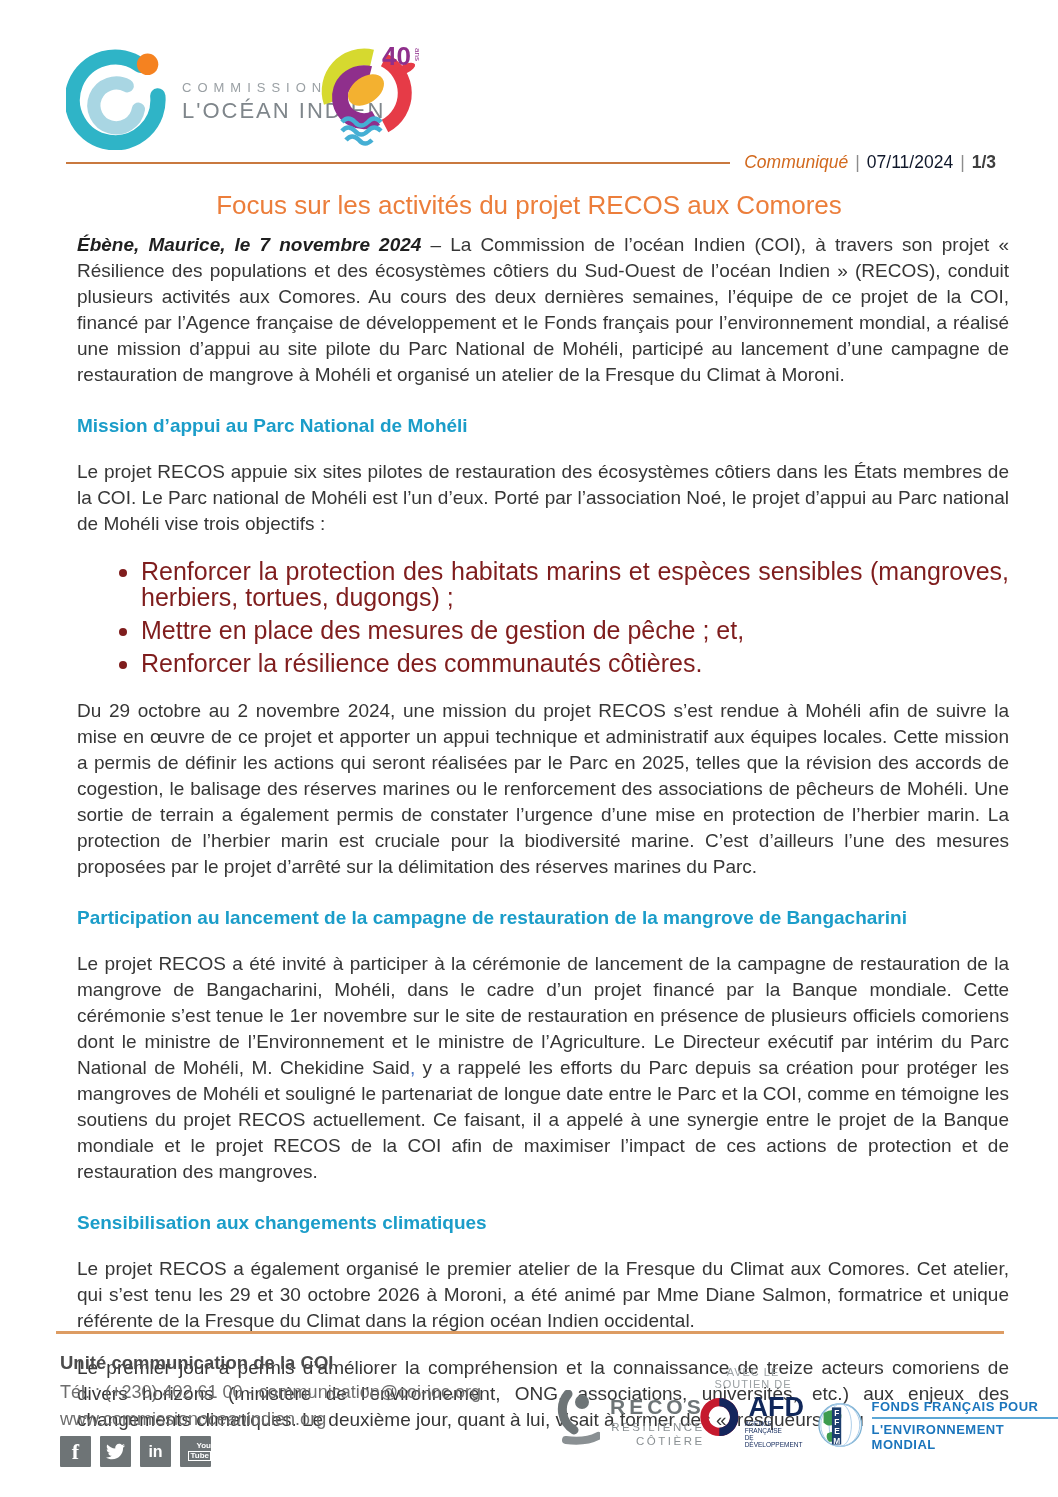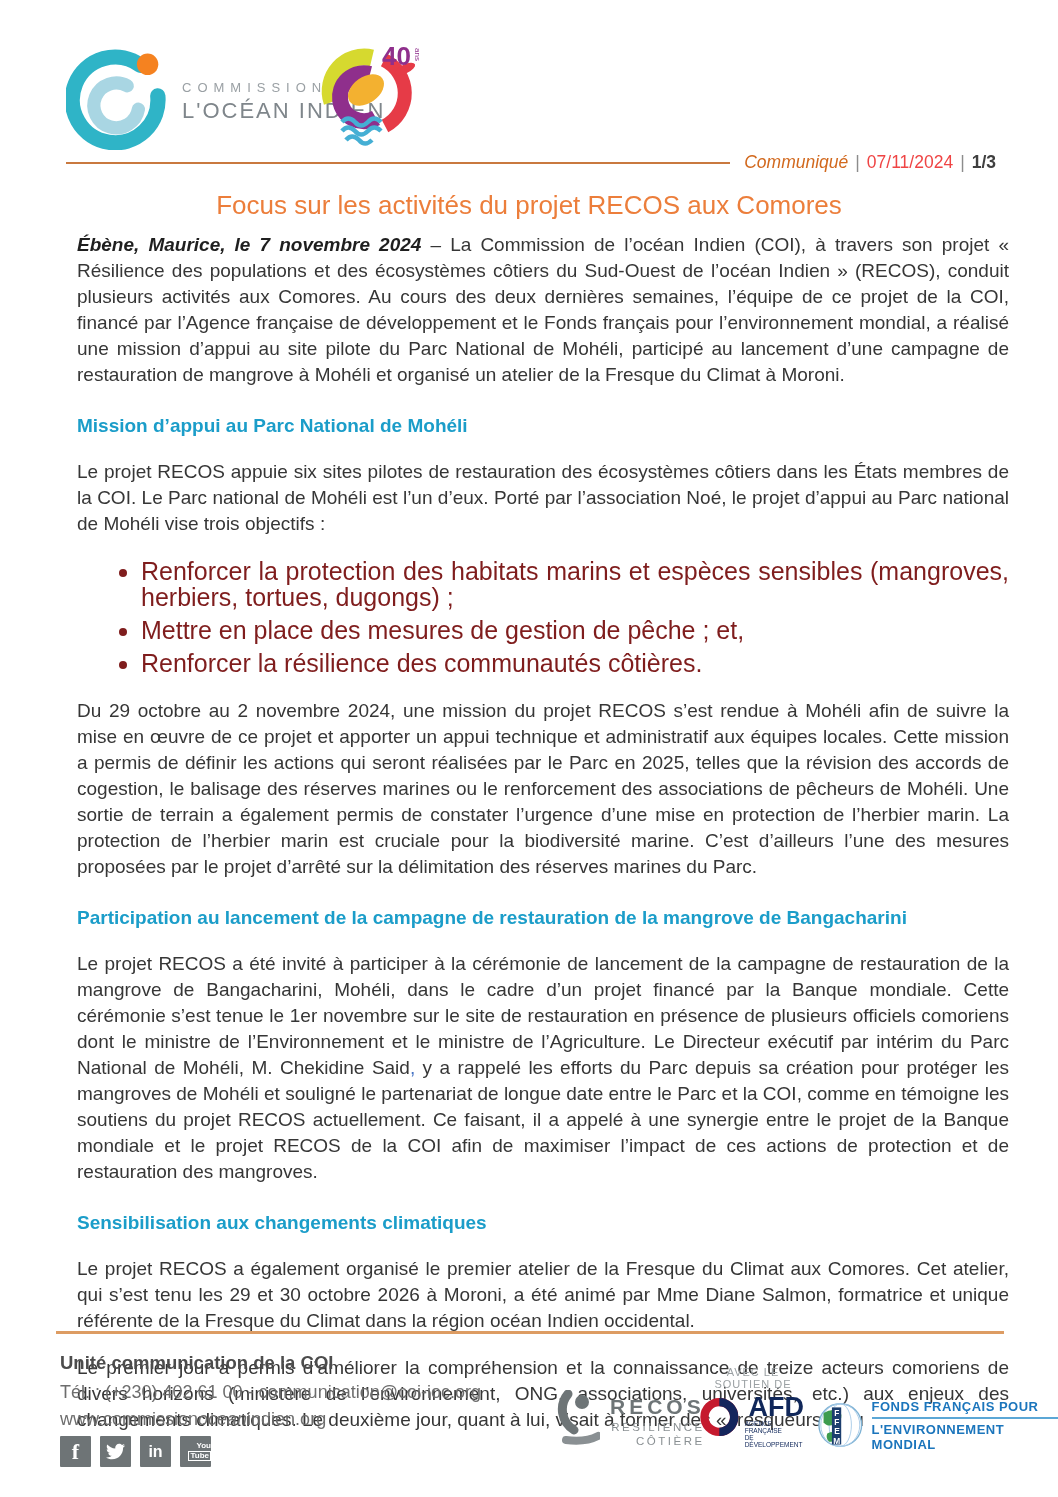--- a/index.html
+++ b/index.html
@@ -22,21 +22,21 @@
   .coi-logotype .l2 { font-size: 22px; letter-spacing: 2px; color: #7f868b; margin-top: 3px; }
   .logo-40 { position: absolute; top: 38px; left: 312px; width: 112px; height: 112px; }
 
   .header-rule-row {
     position: absolute; top: 152px; left: 66px; right: 62px;
     display: flex; align-items: center; font-size: 17.5px;
   }
   .header-rule { flex: 1; border-top: 2px solid #c9793f; margin-right: 14px; }
   .doc-type { color: #d2691e; font-weight: normal; font-style: italic; }
   .meta-sep { color: #8c8c8c; margin: 0 7px; font-weight: normal; }
-  .meta-date { color: #ef4444; }
+  .meta-date { color: #0f172a; }
   .meta-page { color: #3f3f3f; font-weight: bold; }
 
   
   .doc-title {
     position: absolute; top: 190px; left: 0; width: 100%;
     text-align: center; font-size: 26px; color: #ec7e3b; font-weight: 400;
   }
 
   .content { position: absolute; top: 232px; left: 77px; width: 932px; }
   .content p { font-size: 19px; line-height: 26px; text-align: justify; color: #363636; margin-bottom: 21px; }

